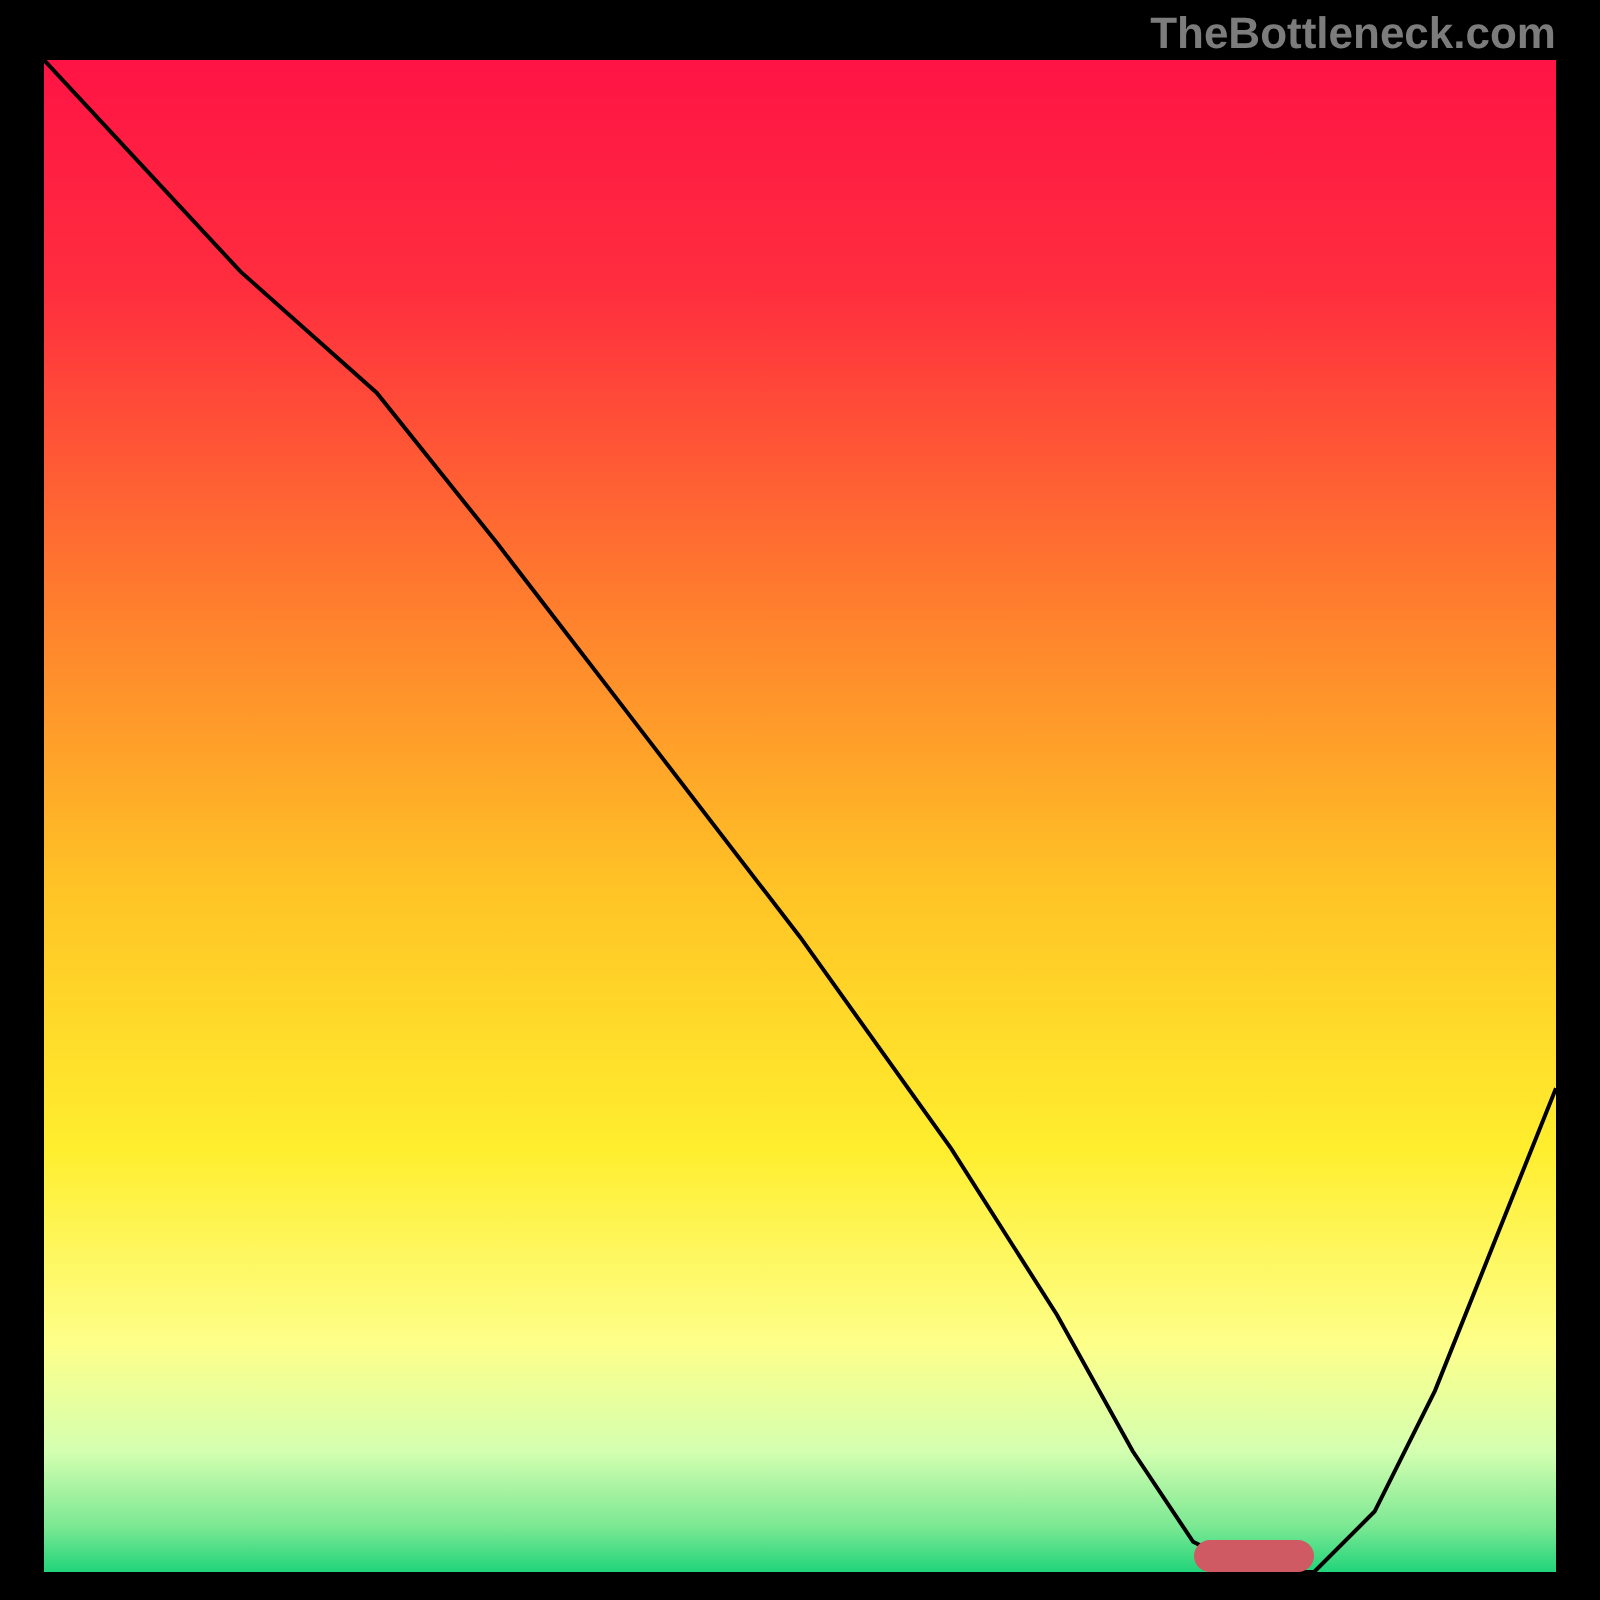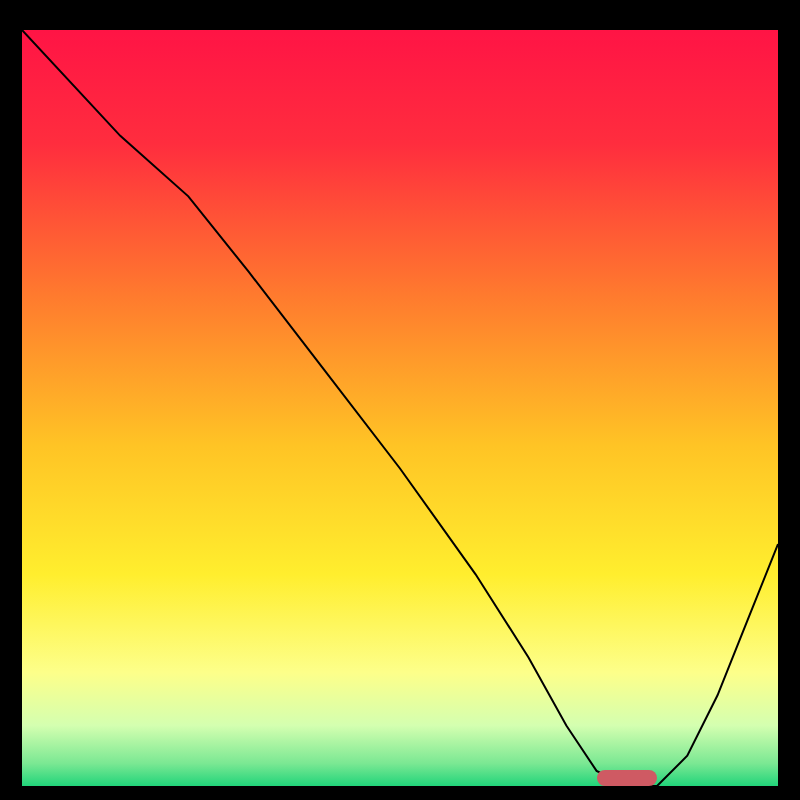--- a/index.html
+++ b/index.html
@@ -8,20 +8,21 @@
   .outer { position: absolute; inset: 0; background: #000; }
   .plot { position: absolute; left: 22px; top: 30px; width: 756px; height: 748px; }
   .gradient { position: absolute; inset: 0; }
   .curve { position: absolute; inset: 0; pointer-events: none; }
   .marker { position: absolute; background: #cf5a63; border-radius: 8px; }
 </style>
 </head>
 <body>
 
 <div class="outer">
+  <div class="watermark">TheBottleneck.com</div>
   <div class="plot">
     <svg class="gradient" viewBox="0 0 100 100" preserveAspectRatio="none">
       <defs>
         <linearGradient id="bg" x1="0" y1="0" x2="0" y2="1">
             <stop offset="0%" stop-color="#ff1445"></stop>
             <stop offset="15%" stop-color="#ff2d3e"></stop>
             <stop offset="35%" stop-color="#ff7a2e"></stop>
             <stop offset="55.00000000000001%" stop-color="#ffc425"></stop>
             <stop offset="72%" stop-color="#ffee2e"></stop>
             <stop offset="85%" stop-color="#fdff8a"></stop>

